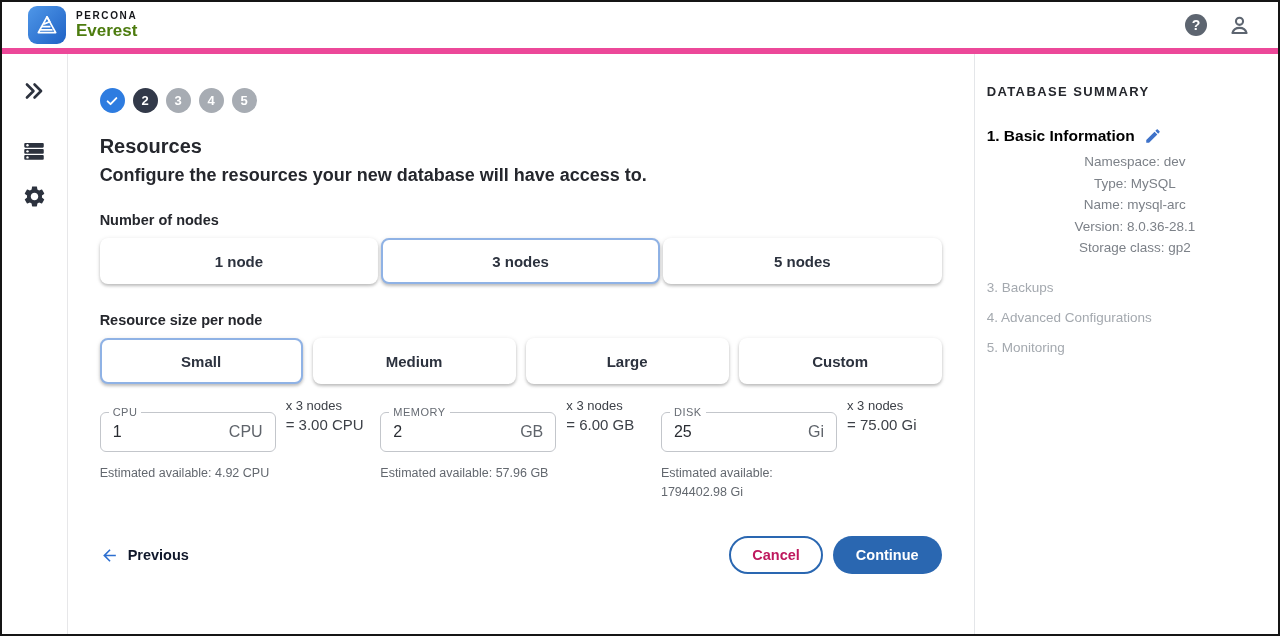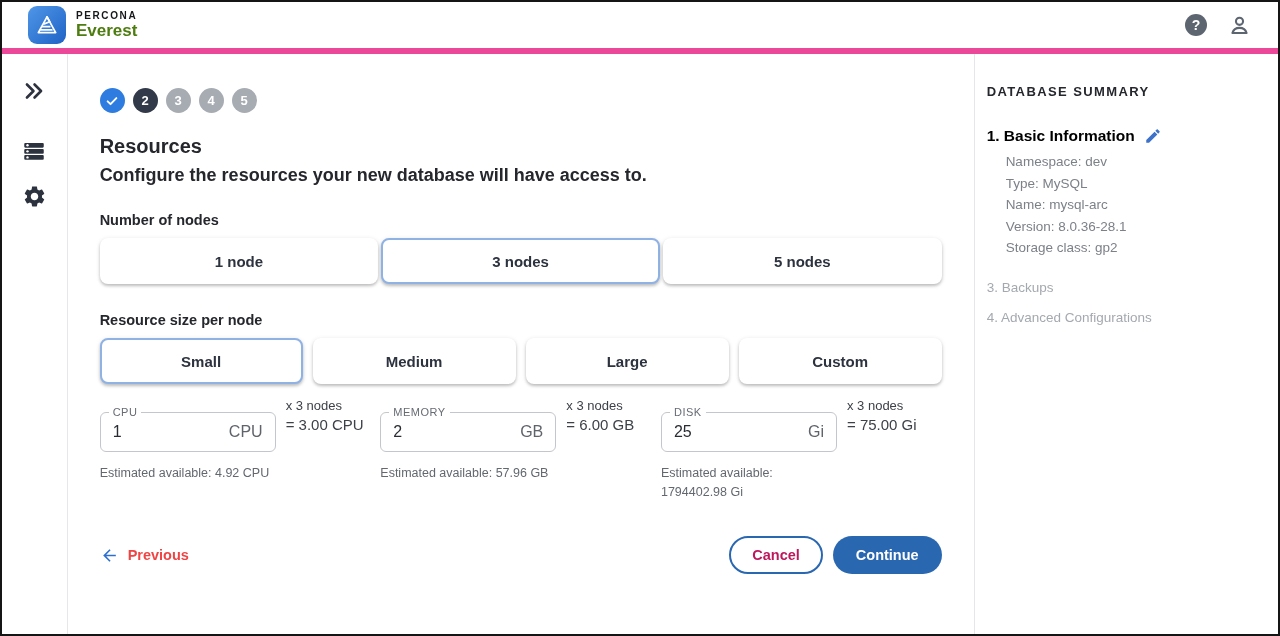--- a/index.html
+++ b/index.html
@@ -114,21 +114,21 @@
   .calc-total { font-size: 15px; color: #3d4148; }
   .estimated {
     margin-top: 12px; width: 172px;
     font-size: 12.5px; line-height: 19px; color: #63686f;
   }
 
   
   .footer-row { display: flex; align-items: center; width: 842px; margin-top: 34px; }
   .previous-link {
     display: flex; align-items: center; gap: 9px;
-    color: #ef4444; font-size: 14.5px; font-weight: 600;
+    color: #0f172a; font-size: 14.5px; font-weight: 600;
     cursor: pointer; background: none; border: none;
     font-family: "Liberation Sans", sans-serif;
   }
   .footer-buttons { margin-left: auto; display: flex; gap: 10px; }
   .btn {
     height: 38px; border-radius: 19px;
     font-family: "Liberation Sans", sans-serif;
     font-size: 14.5px; font-weight: 600;
     cursor: pointer;
     display: flex; align-items: center; justify-content: center;
@@ -144,21 +144,21 @@
   }
   .summary-title {
     font-size: 13px; font-weight: 700; letter-spacing: 1.4px;
     color: #25272d; margin-bottom: 28px;
   }
   .sum-heading {
     display: flex; align-items: center; gap: 9px;
     font-size: 15.5px; font-weight: 700; color: #000000;
   }
   .edit-icon { cursor: pointer; display: flex; }
-  .sum-items { margin: 6px 0 0 19px; }
+  .sum-items { margin: 6px 0 0 19px; text-align: center; }
   .sum-item { font-size: 13.5px; color: #7c8188; line-height: 21.5px; }
   .sum-section-active {
     background: #edf3fb;
     margin: 14px -6px 0 -4px;
     padding: 9px 6px 12px 4px;
     border-radius: 2px;
   }
   .sum-disabled { margin-top: 18px; }
   .sum-disabled-item { font-size: 13.5px; color: #a4a9af; line-height: 22px; margin-bottom: 8px; }
 </style>
@@ -329,16 +329,17 @@
         <div class="sum-item">Name: mysql-arc</div>
         <div class="sum-item">Version: 8.0.36-28.1</div>
         <div class="sum-item">Storage class: gp2</div>
       </div>
     </div>
 
 
     <div class="sum-disabled">
       <div class="sum-disabled-item">3. Backups</div>
       <div class="sum-disabled-item">4. Advanced Configurations</div>
+      <div class="sum-disabled-item">5. Monitoring</div>
     </div>
   </div>
 
 </div>
 
 </body></html>

